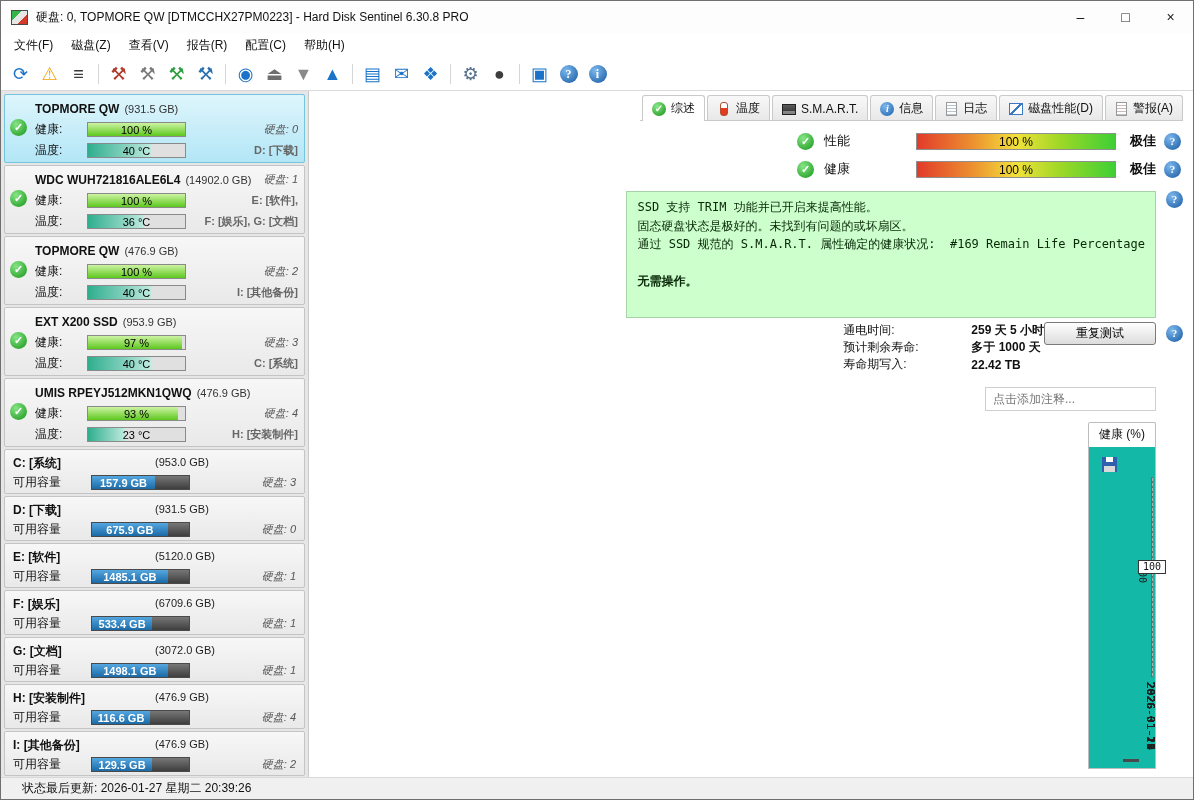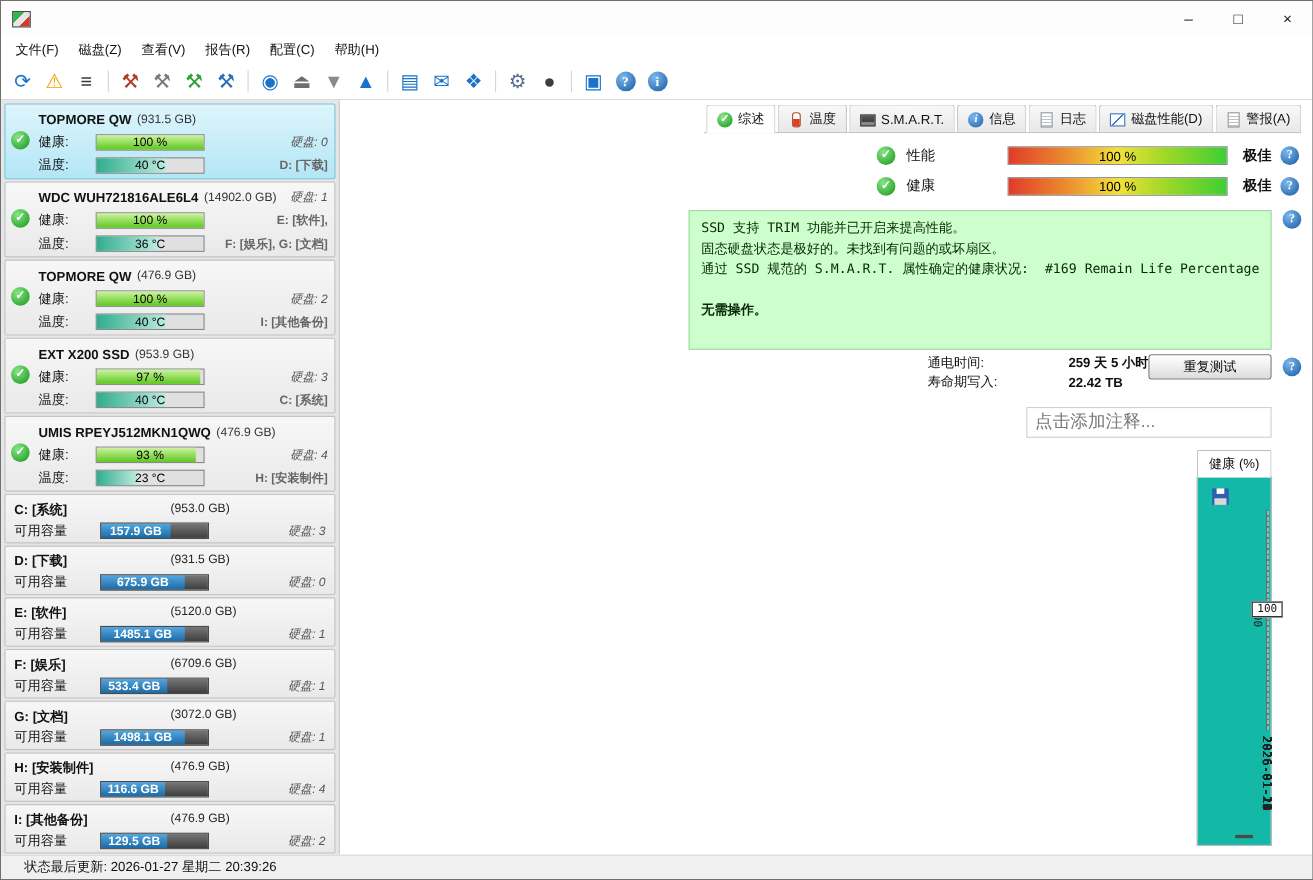--- a/index.html
+++ b/index.html
@@ -92,21 +92,21 @@
 
   .stats-wrap { flex:none; display:flex; margin-top:4px; align-items:flex-start; }
   .stats { flex:1; }
   .stat-row { display:flex; align-items:center; height:17px; }
   .stat-label { width:128px; }
   .stat-value { font-weight:bold; }
   .retest-wrap { display:flex; gap:10px; align-items:center; }
   .retest-btn { width:112px; height:23px; background:linear-gradient(#fff,#dcdcdc); border:1px solid #7a7a7a; border-radius:3px; font-size:12px; font-family:inherit; cursor:default; }
 
   .comment-row { flex:none; margin-top:14px; display:flex; padding-right:27px; }
-  .comment-input { flex:1; border:1px solid #cfcfcf; padding:4px 7px; font-size:16px; color:#555; font-family:inherit; outline:none; background:#fff; }
+  .comment-input { flex:1; border:1px solid #cfcfcf; padding:4px 7px; font-size:12px; color:#555; font-family:inherit; outline:none; background:#fff; }
   .comment-input::placeholder { color:#777; }
 
   .chart-section { flex:1; min-height:0; display:flex; flex-direction:column; margin-top:10px; padding-right:27px; }
   .chart-tabrow { flex:none; position:relative; z-index:2; }
   .chart-tab { display:inline-block; border:1px solid #bdbdbd; border-bottom:none; background:#fff; padding:3px 10px 4px; border-radius:2px 2px 0 0; position:relative; top:1px; cursor:default; }
   .chart-panel { flex:1; position:relative; border:1px solid #bdbdbd; background:#14b8a6; min-height:0; }
   .save-btn { position:absolute; top:7px; left:10px; width:21px; height:21px; display:flex; align-items:center; justify-content:center; border:1px solid transparent; cursor:default; }
   .floppy { width:15px; height:15px; background:#2f5fae; position:relative; }
   .floppy::before { content:""; position:absolute; top:0; left:4px; width:7px; height:5px; background:#fff; }
   .floppy::after { content:""; position:absolute; bottom:0; left:2px; width:11px; height:6px; background:#d9d9d9; }
@@ -122,20 +122,21 @@
   
   .statusbar { height:22px; flex:none; background:#f0f0f0; border-top:1px solid #d9d9d9; display:flex; align-items:center; padding-left:21px; }
 </style>
 </head>
 <body>
 
 <div class="window">
 
   <div class="titlebar">
     <span class="app-icon"></span>
+    <span class="title-text">硬盘:  0, TOPMORE QW [DTMCCHX27PM0223]  -  Hard Disk Sentinel 6.30.8 PRO</span>
     <span class="win-controls">
 
         <span class="win-btn">–</span>
 
         <span class="win-btn">□</span>
 
         <span class="win-btn">×</span>
 
     </span>
   </div>
@@ -566,20 +567,24 @@
       </div>
 
       <div class="stats-wrap">
         <div class="stats">
 
             <div class="stat-row">
               <span class="stat-label">通电时间:</span>
               <span class="stat-value">259 天 5 小时</span>
             </div>
 
+            <div class="stat-row">
+              <span class="stat-label">预计剩余寿命:</span>
+              <span class="stat-value">多于 1000 天</span>
+            </div>
 
             <div class="stat-row">
               <span class="stat-label">寿命期写入:</span>
               <span class="stat-value">22.42 TB</span>
             </div>
 
         </div>
         <div class="retest-wrap">
           <button class="retest-btn">重复测试</button>
           <span class="circle-help">?</span>

